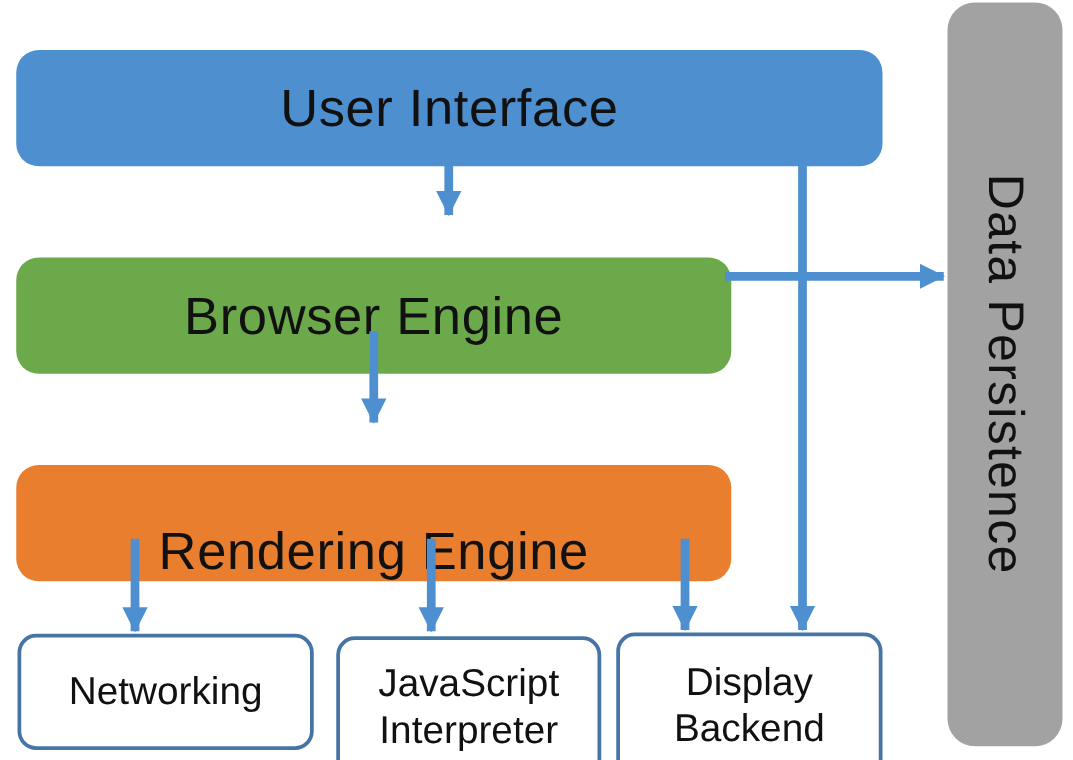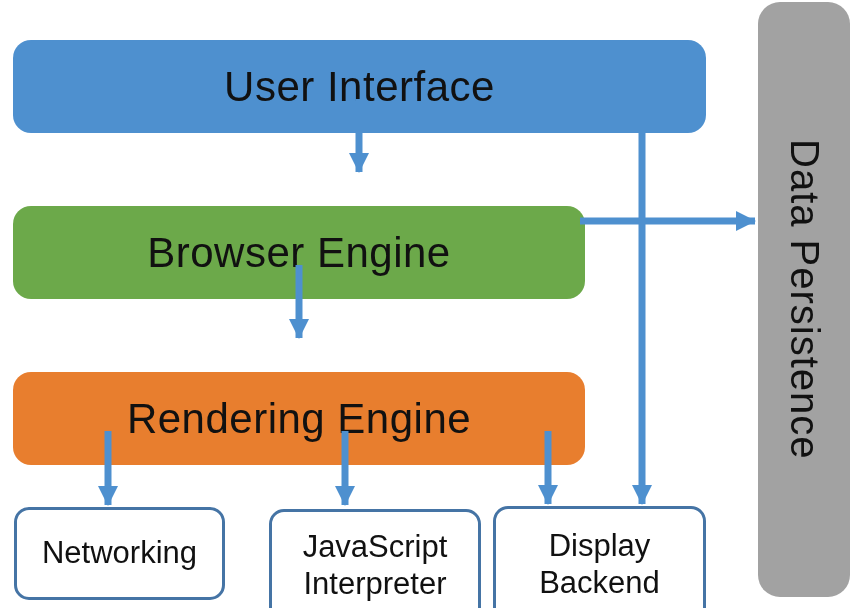--- a/index.html
+++ b/index.html
@@ -25,30 +25,30 @@
     box-sizing: border-box;
   }
   .primary {
     border-radius: 18px;
     font-size: 42px;
     letter-spacing: 0.5px;
     margin-top: 32px;
   }
   .ui        { left: 13px;  top: 8px;   width: 693px; height: 93px; background: var(--box-blue); }
   .browser   { left: 13px;  top: 174px; width: 572px; height: 93px; background: var(--box-green); }
-  .rendering { left: 13px;  top: 340px; width: 572px; height: 93px; background: var(--box-orange); }
+  .rendering { left: 13px;  top: 340px; width: 572px; height: 93px; background: var(--box-orange); align-items: flex-end; }
   .component {
     background: #ffffff;
     border: 3px solid var(--outline-blue);
     border-radius: 15px;
     font-size: 31px;
     line-height: 1.18;
     padding: 2px 6px;
   }
-  .networking { left: 14px;  top: 507px; width: 211px; height: 93px; }
+  .networking { left: 14px;  top: 507px; width: 237px; height: 93px; }
   .js         { left: 253px; top: 509px; width: 212px; height: 114px; margin-left: 16px; }
   .display    { left: 493px; top: 506px; width: 213px; height: 118px; }
   .bar {
     position: absolute;
     left: 758px; top: 2px; width: 92px; height: 595px;
     background: var(--bar-gray);
     border-radius: 22px;
     display: flex;
     align-items: center;
     justify-content: center;

